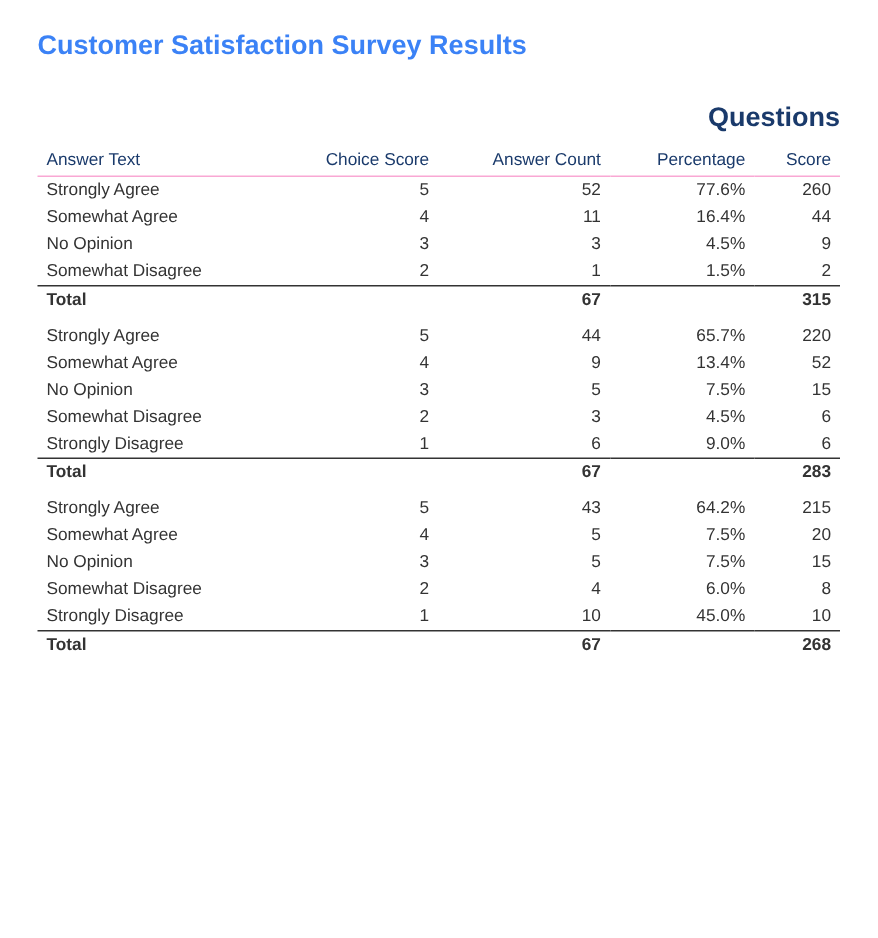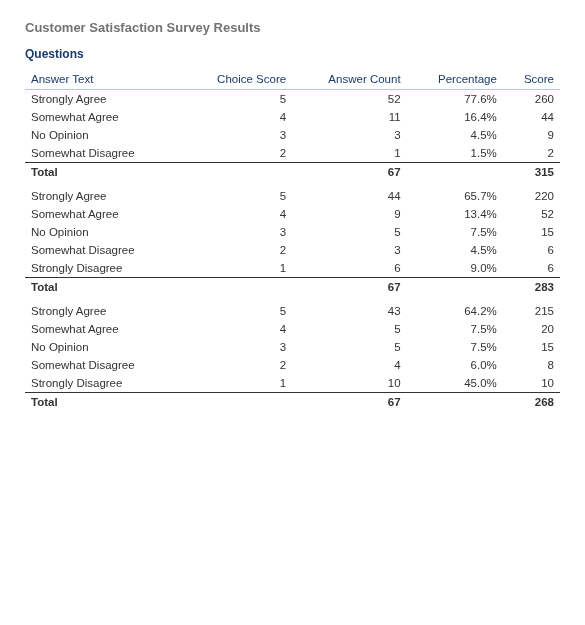--- a/index.html
+++ b/index.html
@@ -6,30 +6,31 @@
     body {
       font-family: Arial, sans-serif;
       font-size: 12px;
       background: #fff;
       color: #333;
       padding: 20px 25px;
       width: 585px;
       min-height: 625px;
     }
     .page-title {
-      color: #737373;
-      font-size: 13px;
-      font-weight: bold;
-      margin-bottom: 12px;
+      color: #3b82f6;
+      font-size: 18px;
+      font-weight: bold;
+      margin-bottom: 27px;
     }
     .section-title {
       color: #1a3a6b;
-      font-size: 12px;
+      font-size: 18px;
       font-weight: bold;
       margin-bottom: 8px;
+      text-align: right;
     }
     table {
       width: 100%;
       border-collapse: collapse;
     }
     th {
       color: #1a3a6b;
       font-weight: normal;
       font-size: 11.5px;
       text-align: left;

